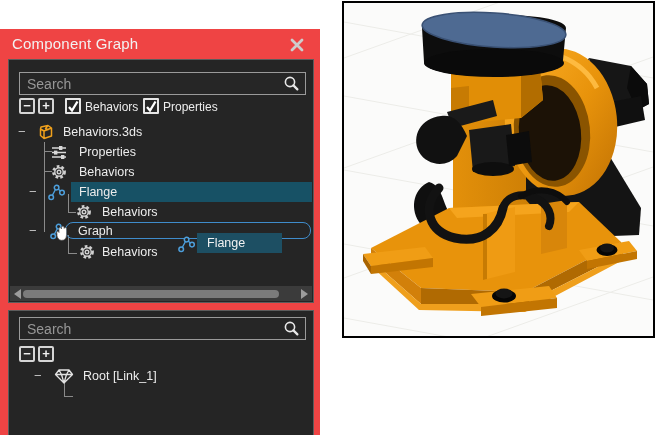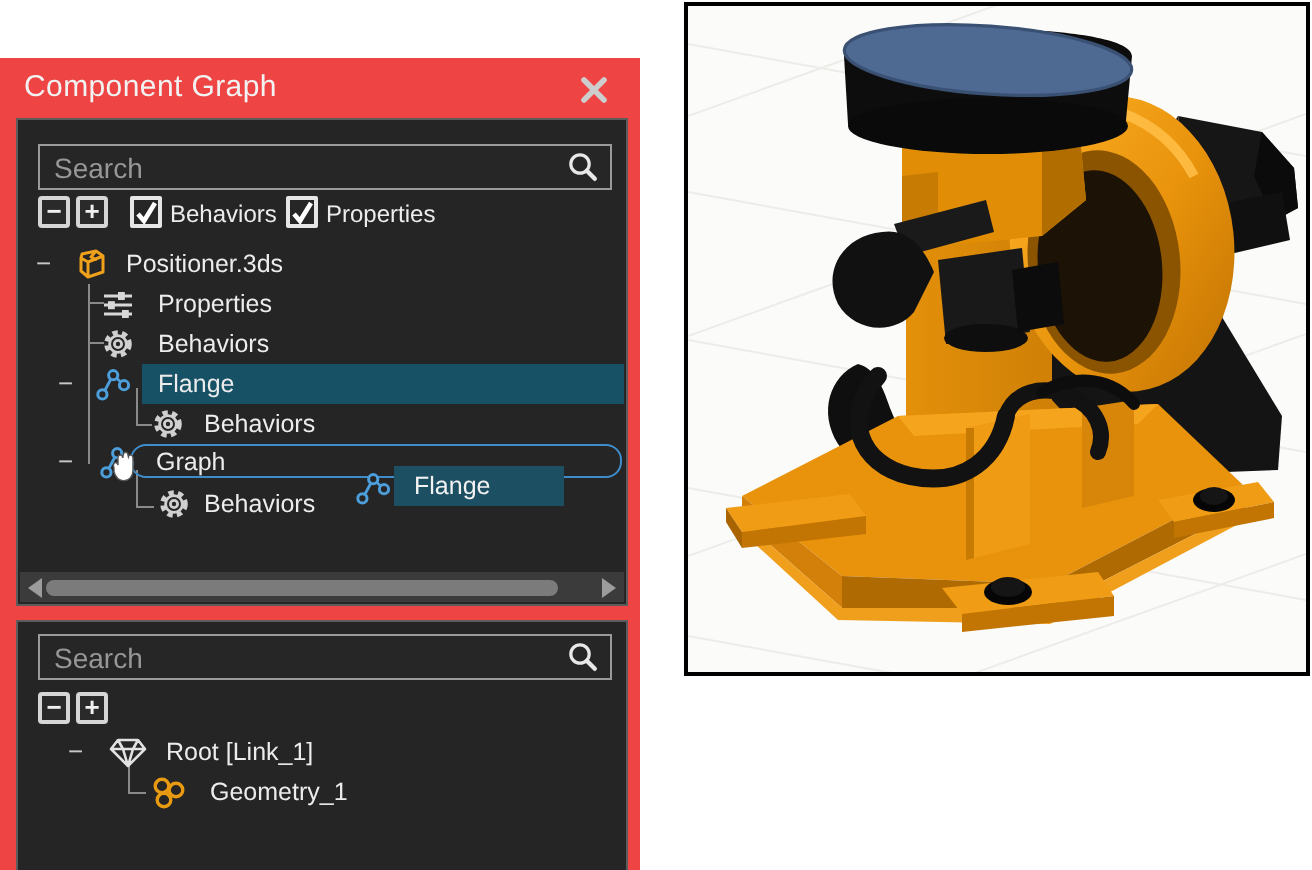--- a/index.html
+++ b/index.html
@@ -81,21 +81,21 @@
     <div class="abs guide" style="left:59px; top:134px; width:1px; height:18px;"></div>
     <div class="abs guide" style="left:59px; top:152px; width:8px; height:1px;"></div>
     <div class="abs guide" style="left:59px; top:175px; width:1px; height:18px;"></div>
     <div class="abs guide" style="left:59px; top:193px; width:9px; height:1px;"></div>
 
     <div class="abs" style="left:0; top:62px; width:304px; height:20px;">
       <span class="abs expander" style="left:9px; top:5px;">−</span>
       <svg class="abs" style="left:27px; top:1px;" width="19" height="19">
         <path d="M5 4 L12 2.5 L15.5 5 L15.5 13 L8 15.5 L4.5 12.5 L4.5 6 Z M4.5 6 L8 8 L8 15.5 M8 8 L15.5 5 M12 2.5 L9.5 5.5 L12.5 7" fill="none" stroke="#F0A11C" stroke-width="1.5" stroke-linejoin="round"></path>
       </svg>
-      <span class="abs row-label" style="left:54px; top:3px;">Positioner.3ds</span>
+      <span class="abs row-label" style="left:54px; top:3px;">Behaviors.3ds</span>
     </div>
 
     <div class="abs" style="left:0; top:82px; width:304px; height:20px;">
       <svg class="abs" style="left:41px; top:2px;" width="18" height="17">
         <path d="M2 4 H16 M2 8.5 H16 M2 13 H16" stroke="#d8d8d8" stroke-width="1.6"></path>
         <rect x="9" y="2" width="3.4" height="4" fill="#d8d8d8"></rect>
         <rect x="4" y="6.6" width="3.4" height="4" fill="#d8d8d8"></rect>
         <rect x="11" y="11" width="3.4" height="4" fill="#d8d8d8"></rect>
       </svg>
       <span class="abs row-label" style="left:70px; top:3px;">Properties</span>
@@ -189,28 +189,20 @@
     <div class="abs guide" style="left:55px; top:85px; width:9px; height:1px;"></div>
 
     <div class="abs" style="left:0; top:55px; width:304px; height:20px;">
       <span class="abs expander" style="left:25px; top:5px;">−</span>
       <svg class="abs" style="left:45px; top:1px;" width="20" height="18">
         <path d="M5 3 L15 3 L18.5 7.5 L10 16 L1.5 7.5 Z M1.5 7.5 L18.5 7.5 M5 3 L7.5 7.5 L10 16 M15 3 L12.5 7.5 L10 16" fill="none" stroke="#e2e2e2" stroke-width="1.3" stroke-linejoin="round"></path>
       </svg>
       <span class="abs row-label" style="left:74px; top:3px;text-align:center;">Root [Link_1]</span>
     </div>
 
-    <div class="abs" style="left:0; top:75px; width:304px; height:20px;">
-      <svg class="abs" style="left:66px; top:1px;" width="20" height="19">
-        <circle cx="6" cy="6" r="3.4" fill="none" stroke="#E89A10" stroke-width="1.7"></circle>
-        <circle cx="13" cy="8" r="3.4" fill="none" stroke="#E89A10" stroke-width="1.7"></circle>
-        <circle cx="7" cy="13" r="3.4" fill="none" stroke="#E89A10" stroke-width="1.7"></circle>
-      </svg>
-      <span class="abs row-label" style="left:96px; top:3px;">Geometry_1</span>
-    </div>
 
     <div class="abs hscroll-track" style="left:1px; top:130px; width:302px; height:15px;">
       <div class="abs arr arr-left" style="left:4px;  top:2.5px;"></div>
       <div class="abs hscroll-thumb" style="left:13px; top:3.5px; width:272px; height:8px;"></div>
       <div class="abs arr arr-right" style="right:4px; top:2.5px;"></div>
     </div>
   </div>
 </div>
 
 <div class="abs viewport">

